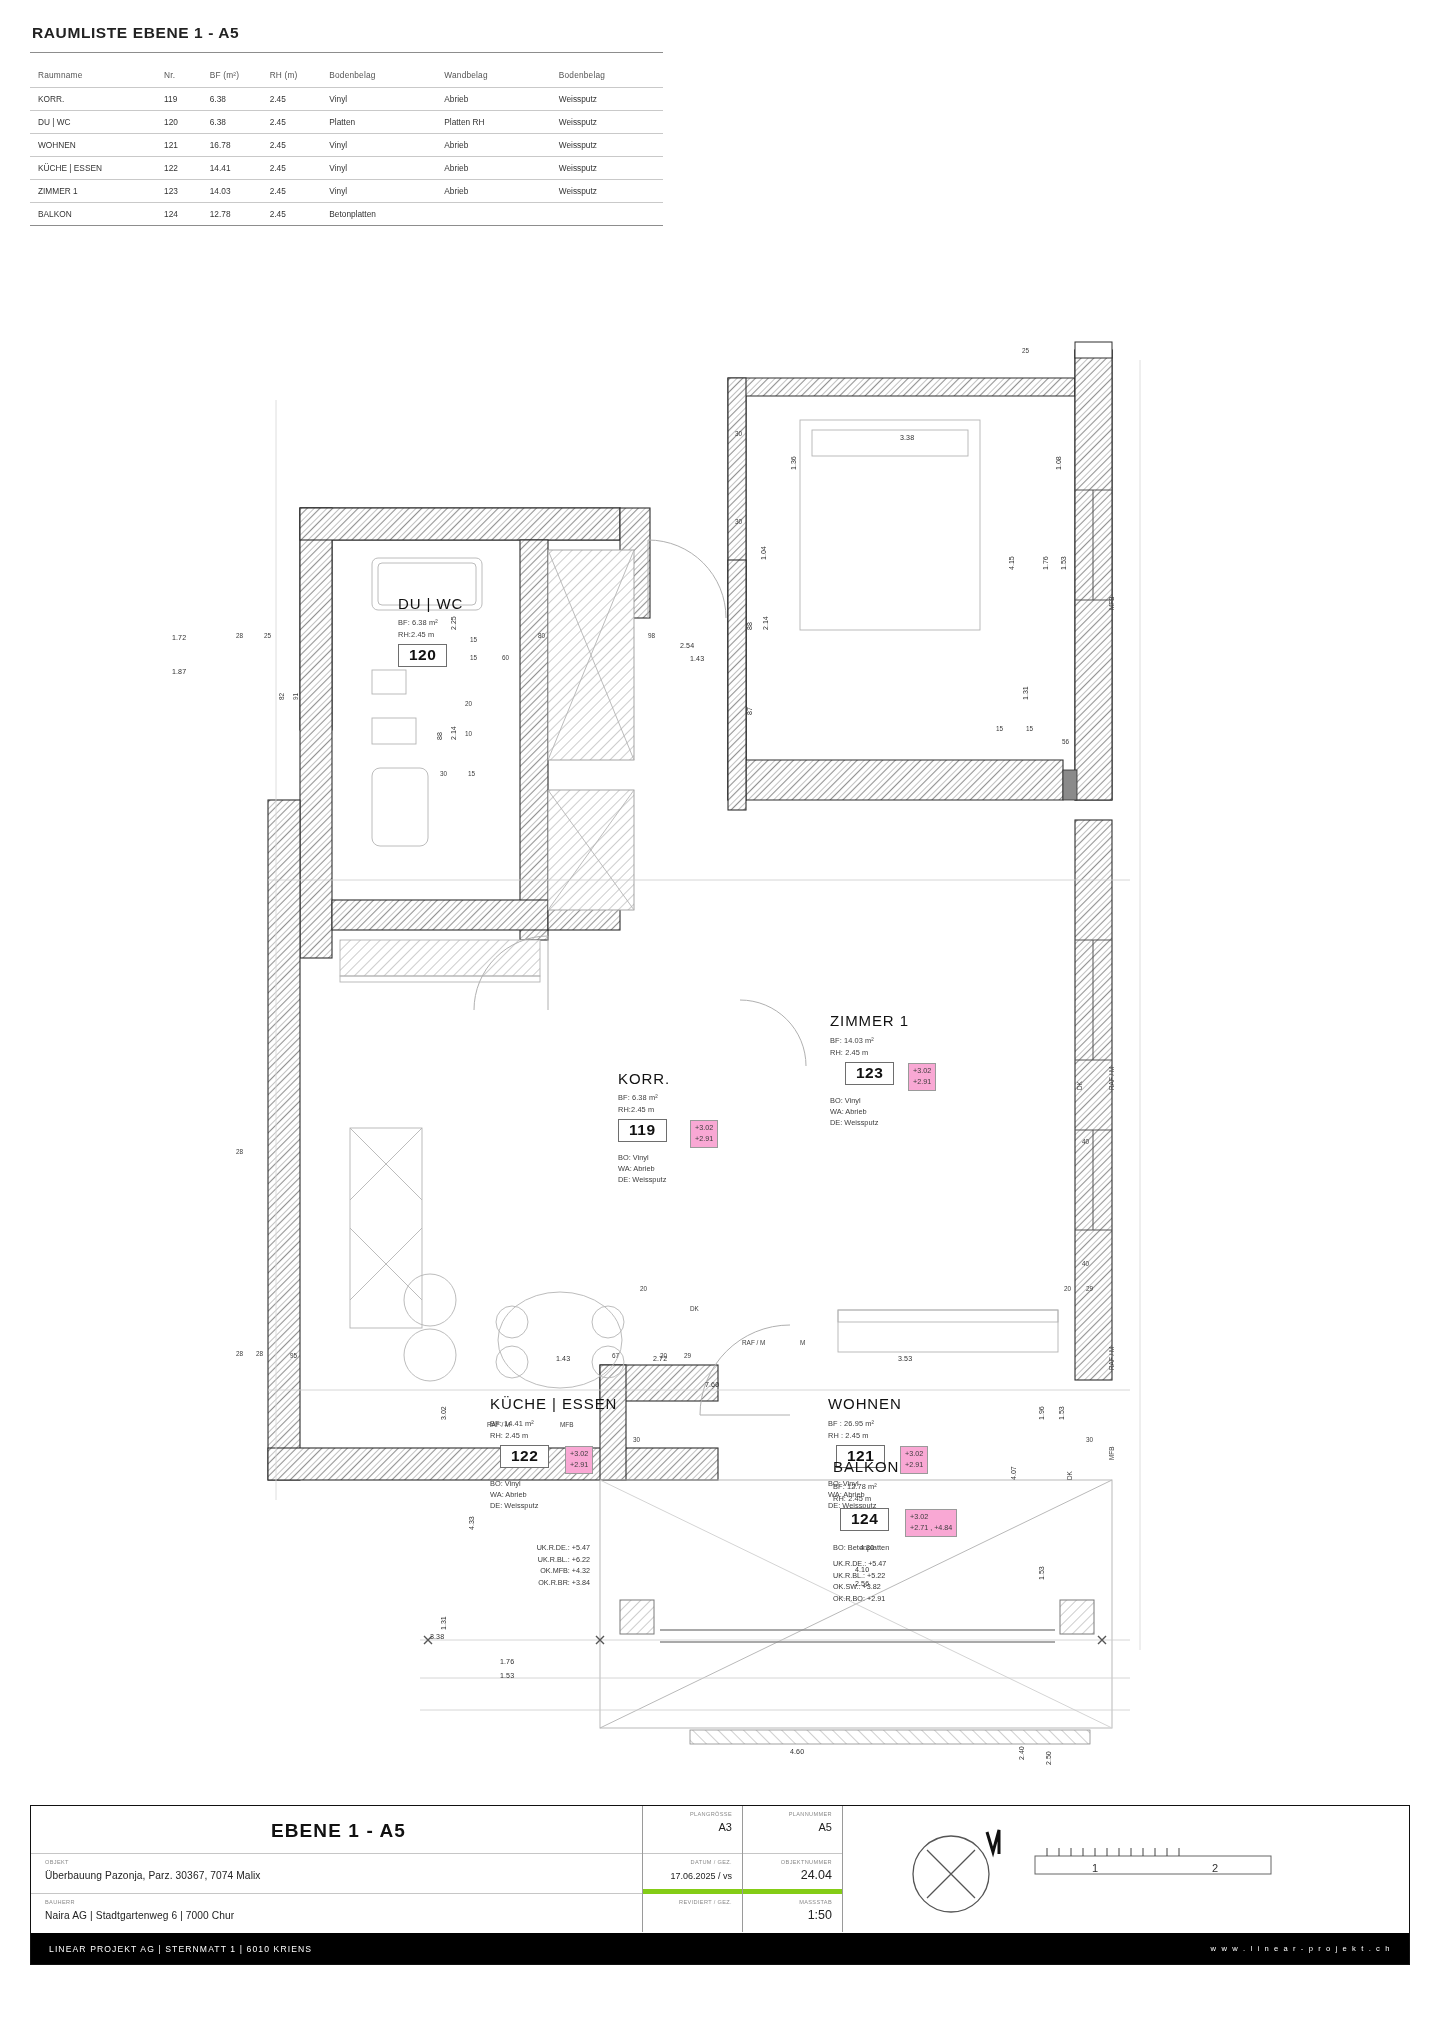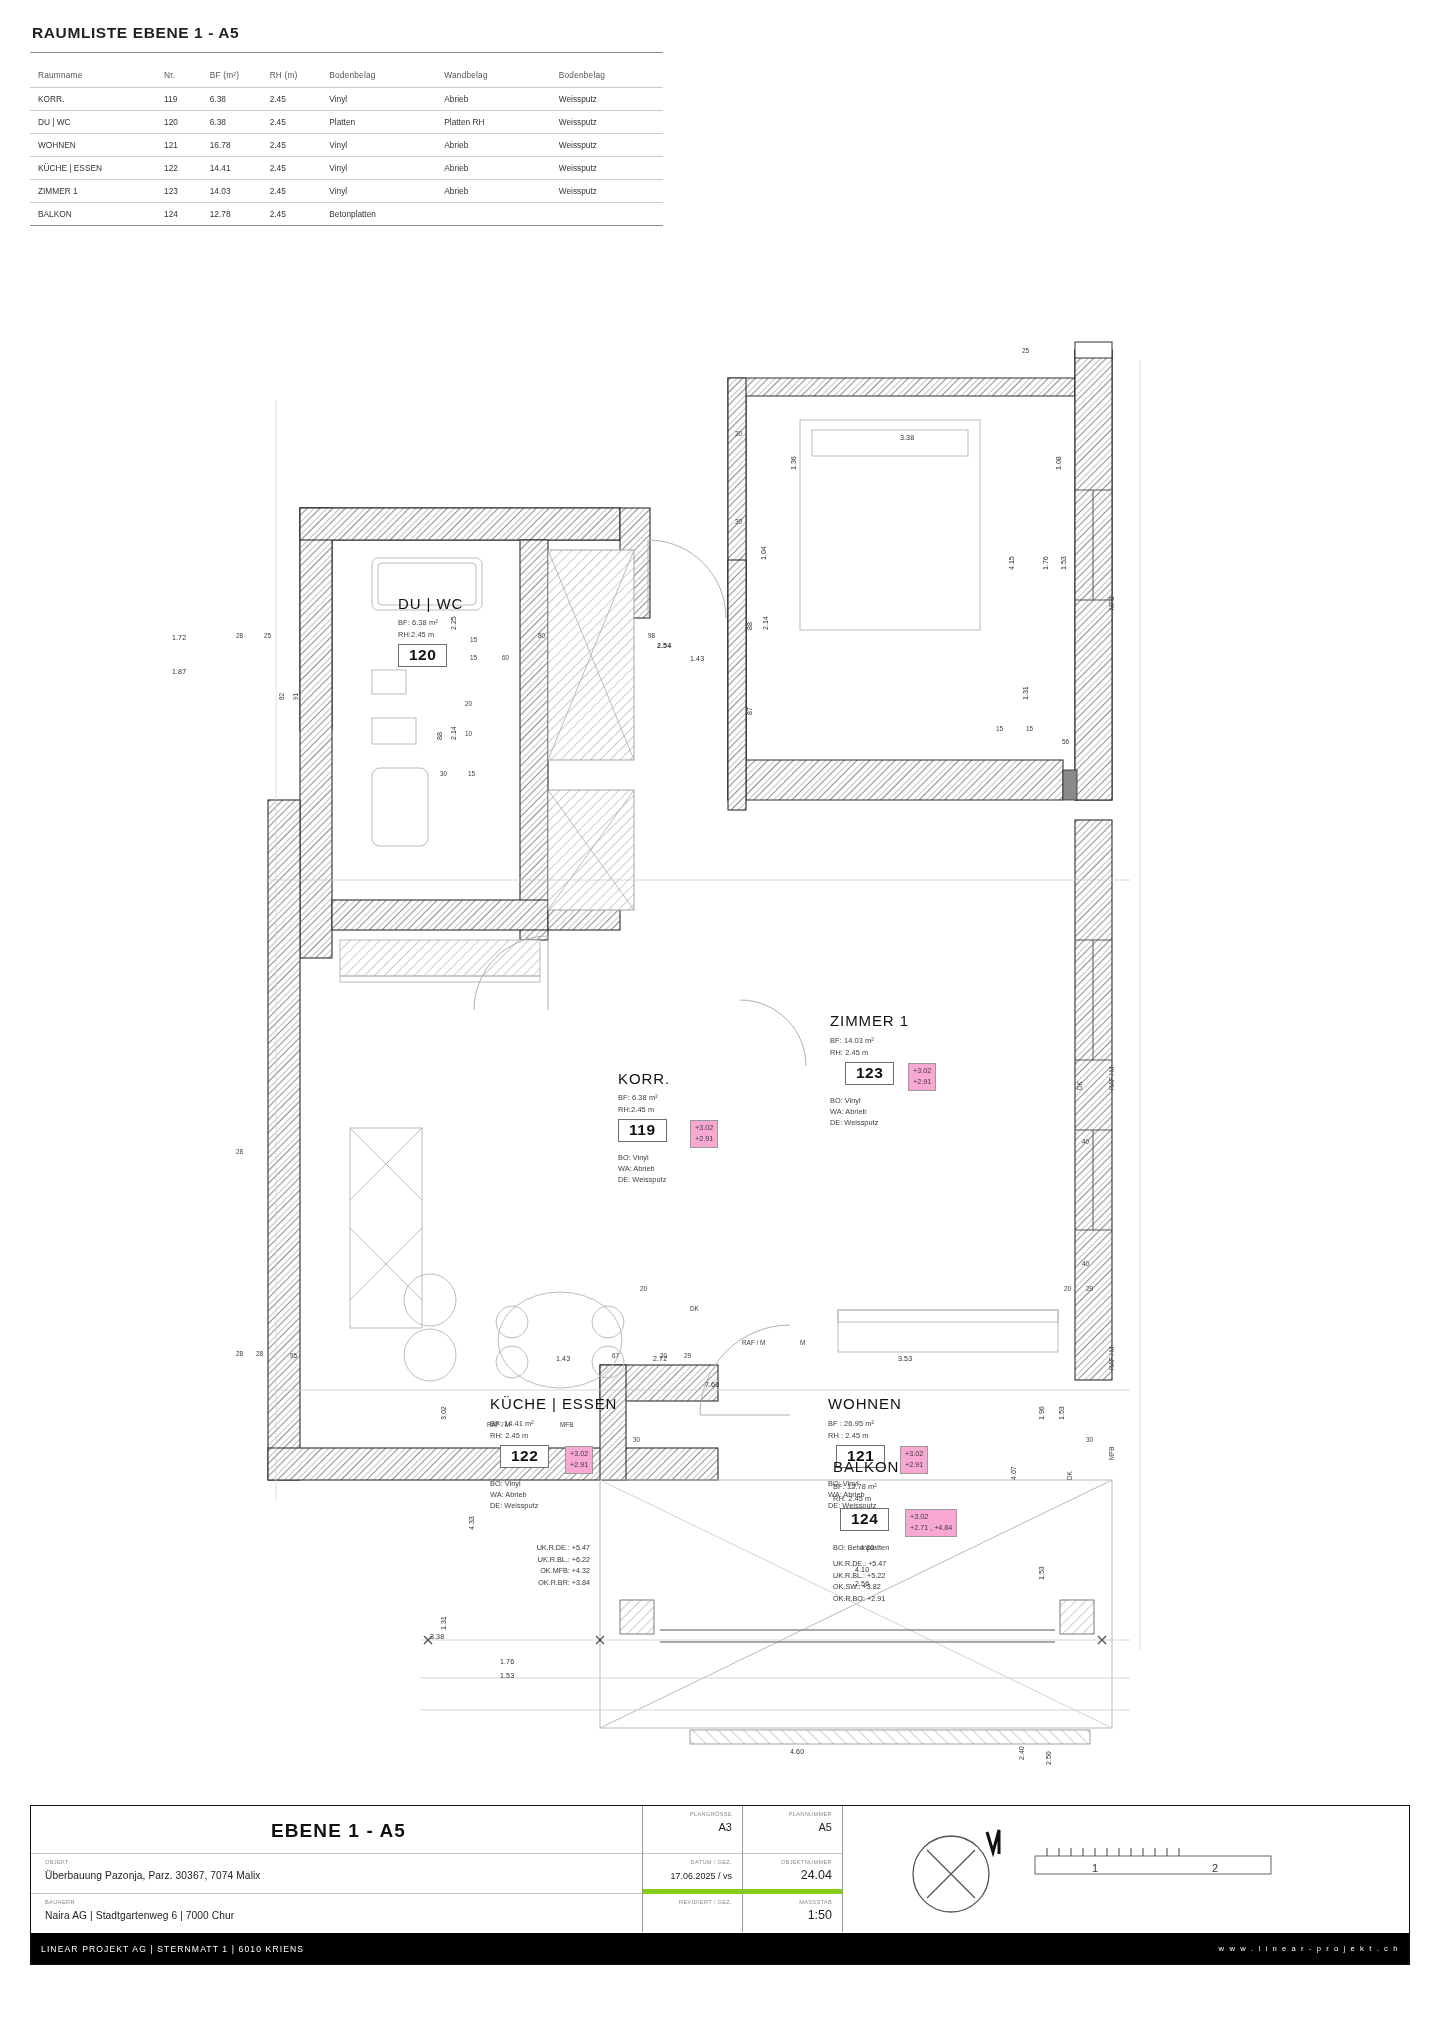--- a/index.html
+++ b/index.html
@@ -78,21 +78,21 @@
   .tb-cell{box-sizing:border-box;padding:5px 10px 3px 10px;text-align:right;}
   .tb-c1{height:48px;border-bottom:1px solid #c6c6c6;}
   .tb-c2{height:40px;border-bottom:5px solid #84cc16;}
   .tb-c3{height:38px;}
   .tb-cval{font-size:11px;color:#222;margin-top:1px;}
   .tb-cval.big{font-size:12.5px;}
   .tb-rest{flex:1 1 auto;position:relative;}
   .tb-bar{
     position:absolute;left:0;right:0;bottom:0;height:31px;background:#000;
     display:flex;align-items:center;justify-content:space-between;
-    padding:0 10px;box-sizing:border-box;
+    padding:0 18px;box-sizing:border-box;
   }
   .tb-bar-left{color:#fff;font-size:8.6px;letter-spacing:1.1px;}
   .tb-bar-right{color:#fff;font-size:7.6px;letter-spacing:1.6px;}
   .northwrap{position:absolute;left:60px;top:16px;}
   .scalewrap{position:absolute;left:190px;top:36px;}
 </style>
 </head>
 <body>
 
 <div class="sheet">
@@ -400,21 +400,21 @@
     <div class="lbl dim" style="left:705px;top:1081px;">7.60</div>
     <div class="lbl dim" style="left:860px;top:1244px;">4.30</div>
     <div class="lbl dim" style="left:855px;top:1266px;">4.10</div>
     <div class="lbl dim" style="left:855px;top:1280px;">2.56</div>
     <div class="lbl dim" style="left:790px;top:1448px;">4.60</div>
     <div class="lbl dim" style="left:430px;top:1333px;">3.38</div>
     <div class="lbl dim" style="left:500px;top:1358px;">1.76</div>
     <div class="lbl dim" style="left:500px;top:1372px;">1.53</div>
     <div class="lbl dim" style="left:172px;top:334px;">1.72</div>
     <div class="lbl dim" style="left:172px;top:368px;">1.87</div>
-    <div class="lbl dim" style="left:657px;top:342px;font-weight:bold;">2.54</div>
+    <div class="lbl dim" style="left:680px;top:342px;">2.54</div>
     <div class="lbl dim" style="left:690px;top:355px;">1.43</div>
 
     <div class="lbl tiny" style="left:470px;top:336px;">15</div>
     <div class="lbl tiny" style="left:470px;top:354px;">15</div>
     <div class="lbl tiny" style="left:502px;top:354px;">60</div>
     <div class="lbl tiny" style="left:538px;top:332px;">80</div>
     <div class="lbl tiny" style="left:648px;top:332px;">98</div>
     <div class="lbl tiny" style="left:236px;top:332px;">28</div>
     <div class="lbl tiny" style="left:264px;top:332px;">25</div>
     <div class="lbl tiny" style="left:236px;top:848px;">28</div>

